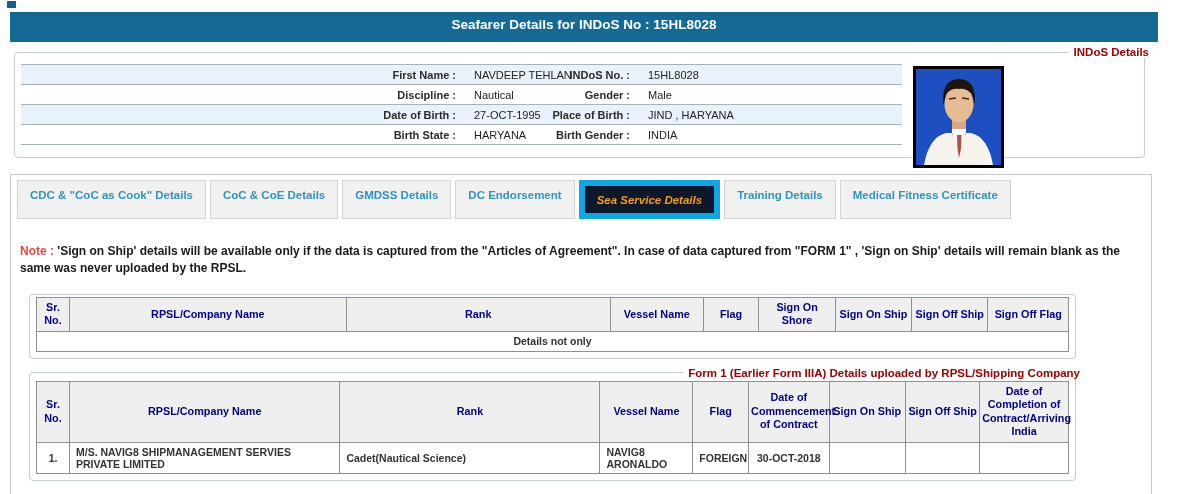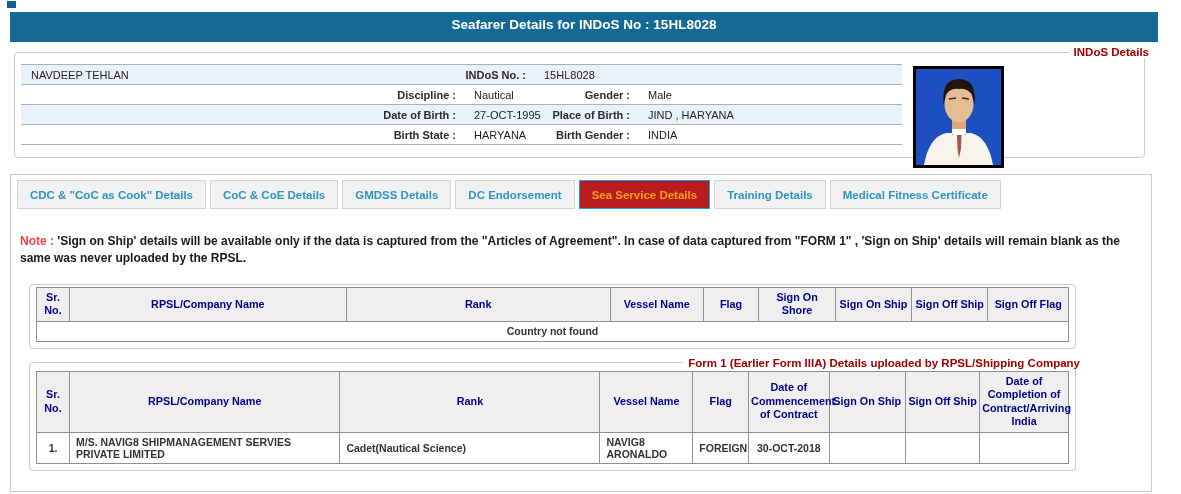--- a/index.html
+++ b/index.html
@@ -22,21 +22,21 @@
   .info-value { color: #222; padding-left: 10px; overflow: visible; }
   .photo-frame { position: absolute; top: 8px; left: 898px; width: 91px; height: 102px;
     border: 3px solid #000; background: #1d4fc0; }
   .photo-frame svg { display: block; width: 85px; height: 96px; }
 
   
   .tab-panel { margin: 16px 29px 0 10px; border: 1px solid #c9c9c9; background: #fff; min-height: 297px; padding-bottom: 20px; }
   .tab-strip { display: flex; gap: 4px; padding: 5px 6px 0 6px; align-items: stretch; }
   .tab { background: #f1f1f1; border: 1px solid #d4d4d4; color: #2e94c4; font-weight: bold;
     font-size: 11.5px; padding: 8px 12px 7px 12px; cursor: pointer; white-space: nowrap; }
-  .tab.active { background: #b91c1c; border: 1px solid #0ea5e9; color: #f5a011; }
+  .tab.active { background: #0f172a; border: 6px solid #0ea5e9; color: #f5a011; font-style: italic; }
 
   .note { margin: 24px 10px 0 9px; font-size: 12px; font-weight: bold; color: #1a1a1a; line-height: 1.45; }
   .note .note-prefix { color: #ef4444; }
 
   .table-fs { margin: 16px 75px 0 18px; padding: 2px 6px 6px 6px; }
   .table-fs.second { margin-top: 8px; }
   table.data { width: 100%; border-collapse: collapse; table-layout: fixed; }
   table.data th, table.data td { border: 1px solid #909090; }
   table.data th { background: #efefef; color: #00008b; font-weight: bold; font-size: 10.8px;
     text-align: center; padding: 3px 2px; line-height: 1.25; }
@@ -48,20 +48,21 @@
 <body>
 
 <div class="corner-mark"></div>
 
 <div class="title-bar">Seafarer Details for INDoS No : 15HL8028</div>
 
 <fieldset class="box indos-fs">
   <legend>INDoS Details</legend>
   <div class="info-grid">
     <div class="info-row alt">
+      <span class="info-label">First Name :</span>
       <span class="info-value">NAVDEEP TEHLAN</span>
       <span class="info-label">INDoS No. :</span>
       <span class="info-value">15HL8028</span>
     </div>
     <div class="info-row">
       <span class="info-label">Discipline :</span>
       <span class="info-value">Nautical</span>
       <span class="info-label">Gender :</span>
       <span class="info-value">Male</span>
     </div>
@@ -128,21 +129,21 @@
           <th>Vessel Name</th>
           <th>Flag</th>
           <th>Sign On Shore</th>
           <th>Sign On Ship</th>
           <th>Sign Off Ship</th>
           <th>Sign Off Flag</th>
         </tr>
       </thead>
       <tbody>
         <tr>
-          <td class="not-found" colspan="9">Country not found</td>
+          <td class="not-found" colspan="9">Details not only</td>
         </tr>
       </tbody>
     </table>
   </fieldset>
 
   <fieldset class="box table-fs second">
     <legend>Form 1 (Earlier Form IIIA) Details uploaded by RPSL/Shipping Company</legend>
     <table class="data">
       <colgroup>
         <col style="width:3.2%">

